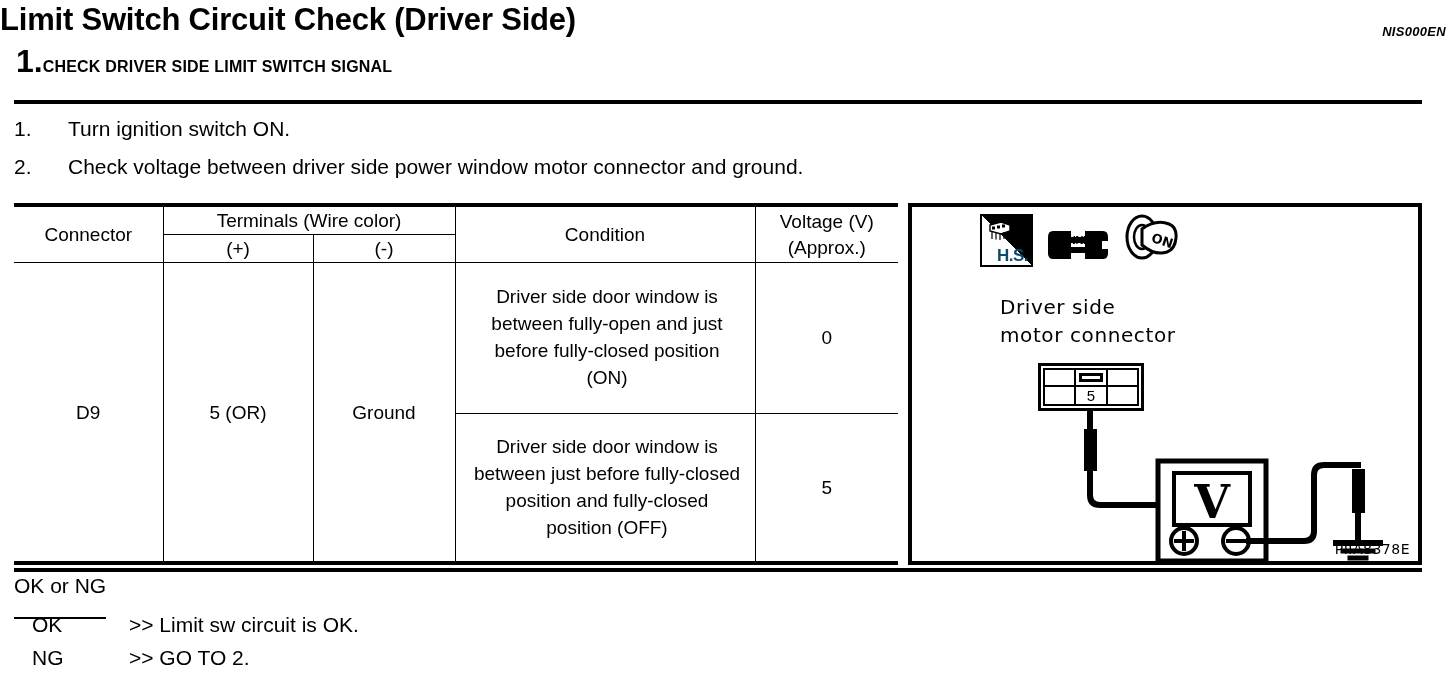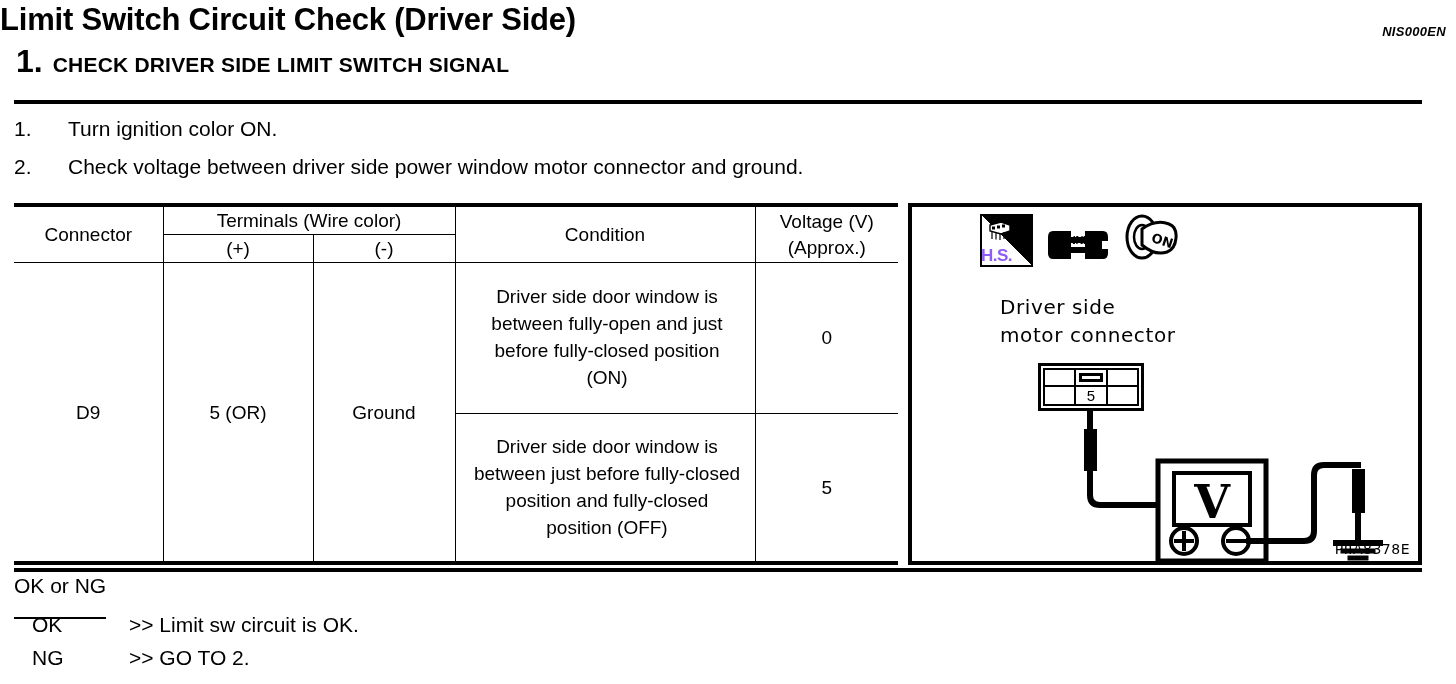--- a/index.html
+++ b/index.html
@@ -38,24 +38,23 @@
     left: 16px; top: 45px;
     display: flex;
     align-items: baseline;
   }
   .step-num {
     font-size: 32px;
     font-weight: bold;
     line-height: 1;
   }
   .step-title {
-    font-size: 21px;
+    font-size: 16px;
     font-weight: bold;
     letter-spacing: 0.2px;
-    margin-left: 10px;
     white-space: nowrap;
   }
   .rule-top {
     position: absolute;
     left: 14px; top: 100px;
     width: 1408px; height: 4px;
     background: #000;
   }
 
   
@@ -130,22 +129,22 @@
     position: relative;
     background: #fff;
     border: 2px solid #000;
   }
   .hs-icon .tri {
     position: absolute; inset: 0;
     background: linear-gradient(to bottom left, #000 49.5%, transparent 50%);
   }
   .hs-icon .hs-text {
     position: absolute;
-    right: 19px; bottom: -1px;
-    color: #8b5cf6;
+    right: 3px; bottom: -1px;
+    color: #0c4a6e;
     font-size: 17px;
     font-weight: bold;
     letter-spacing: -0.5px;
   }
   .hs-icon .plug {
     position: absolute;
     left: 6px; top: 5px;
     width: 24px; height: 20px;
   }
   .connect-icon {
@@ -244,21 +243,21 @@
 <div class="doc-code">NIS000EN</div>
 
 <div class="step-head">
   <span class="step-num">1.</span>
   <span class="step-title">CHECK DRIVER SIDE LIMIT SWITCH SIGNAL</span>
 </div>
 <div class="rule-top"></div>
 
 <div class="instr instr-1">
   <span class="n">1.</span>
-  <span>Turn ignition color ON.</span>
+  <span>Turn ignition switch ON.</span>
 </div>
 <div class="instr instr-2">
   <span class="n">2.</span>
   <span>Check voltage between driver side power window motor connector and ground.</span>
 </div>
 
 <div class="spec-table">
   <table>
     <colgroup>
       <col class="col-connector">

